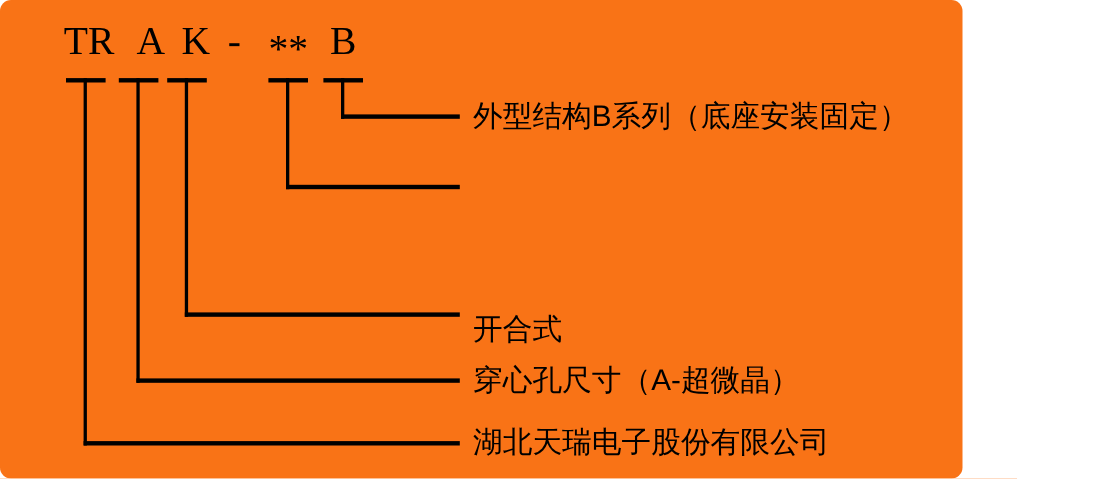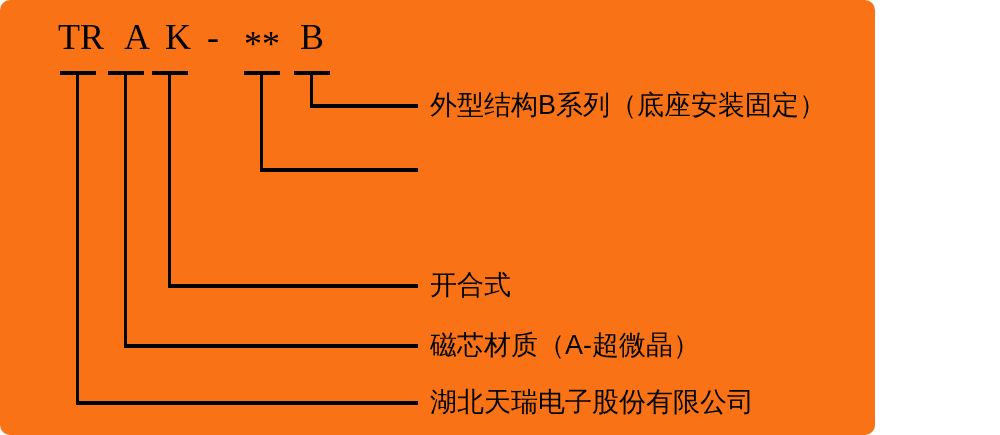--- a/index.html
+++ b/index.html
@@ -76,21 +76,21 @@
     left: 430px;
     transform: translateY(-50%);
     font-size: 27px;
     line-height: 1.1;
     color: #000000;
     white-space: nowrap;
     font-family: "Liberation Sans", "DejaVu Sans", sans-serif;
   }
   .label-b     { top: 106px; text-align: right; }
   .label-stars { top: 170px; }
-  .label-k     { top: 286px; }
+  .label-k     { top: 300px; }
   .label-a     { top: 346px; }
   .label-tr    { top: 403px; text-align: center; }
 </style>
 </head>
 <body>
 
 <div class="canvas">
 
   <span class="code-part code-tr">TR</span>
   <span class="code-part code-a">A</span>
@@ -109,20 +109,20 @@
   <div class="hline hline-stars"></div>
 
   <div class="cap cap-k"></div>
   <div class="vline vline-k"></div>
   <div class="hline hline-k"></div>
   <div class="callout-label label-k">开合式</div>
 
   <div class="cap cap-a"></div>
   <div class="vline vline-a"></div>
   <div class="hline hline-a"></div>
-  <div class="callout-label label-a">磁芯材质（A-超微晶）</div>
+  <div class="callout-label label-a">穿心孔尺寸（A-超微晶）</div>
 
   <div class="cap cap-tr"></div>
   <div class="vline vline-tr"></div>
   <div class="hline hline-tr"></div>
   <div class="callout-label label-tr">湖北天瑞电子股份有限公司</div>
 
 </div>
 
 </body></html>

